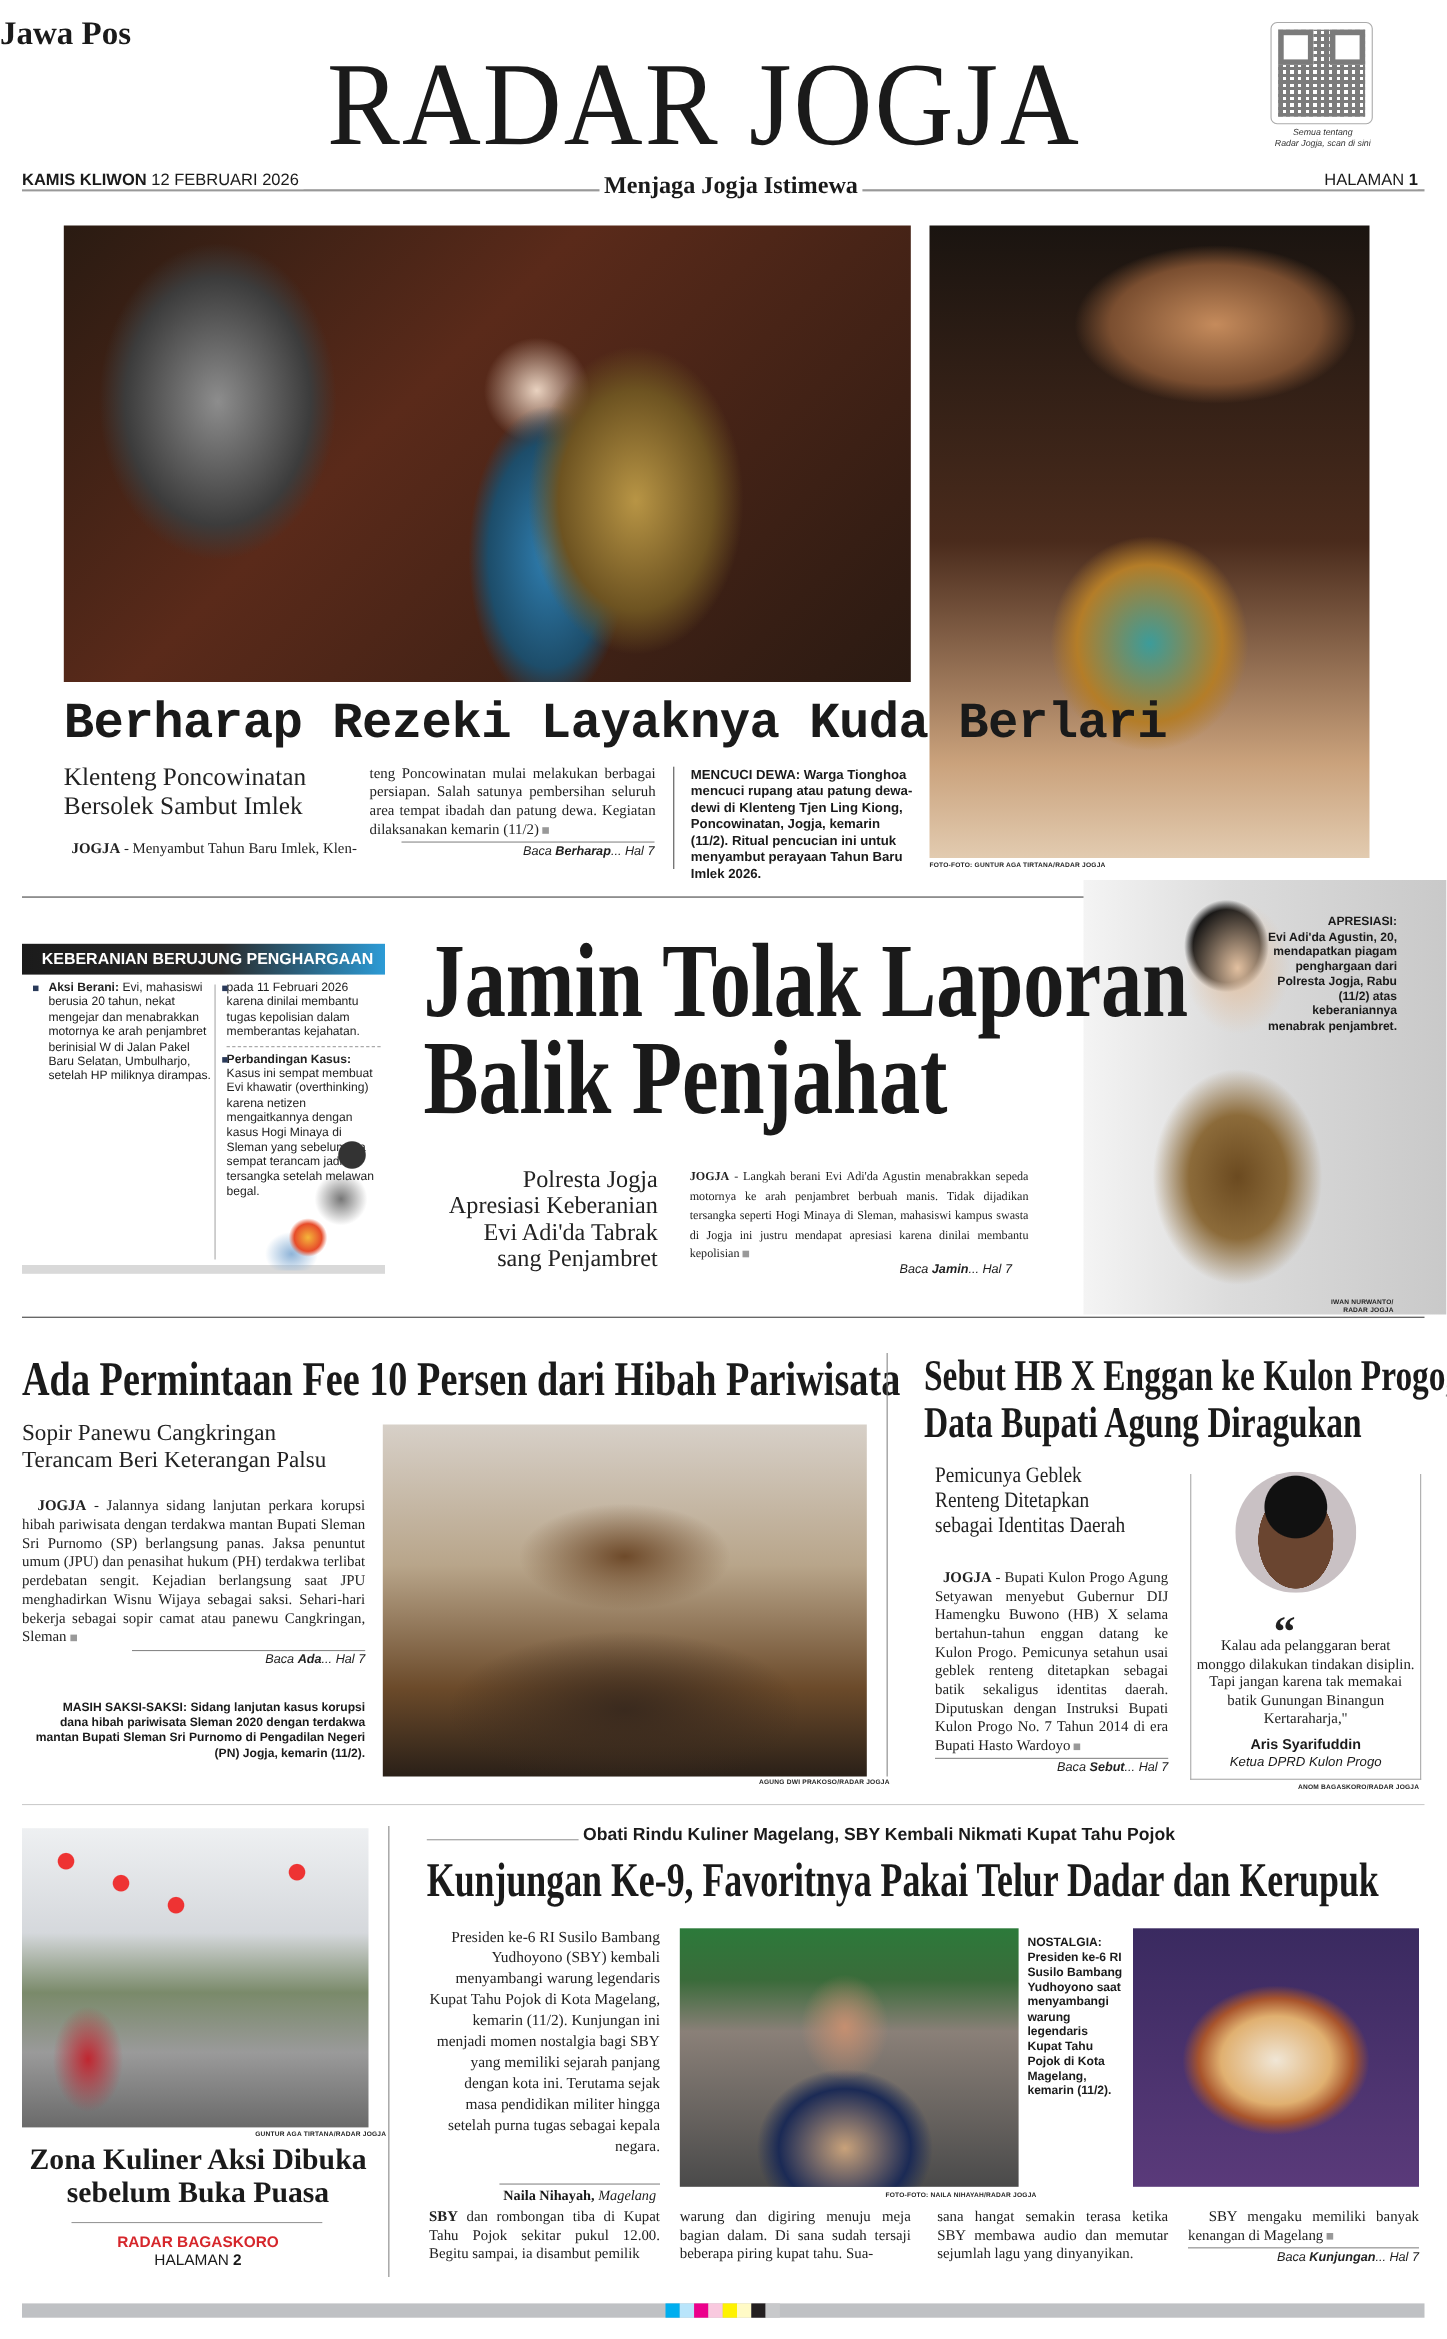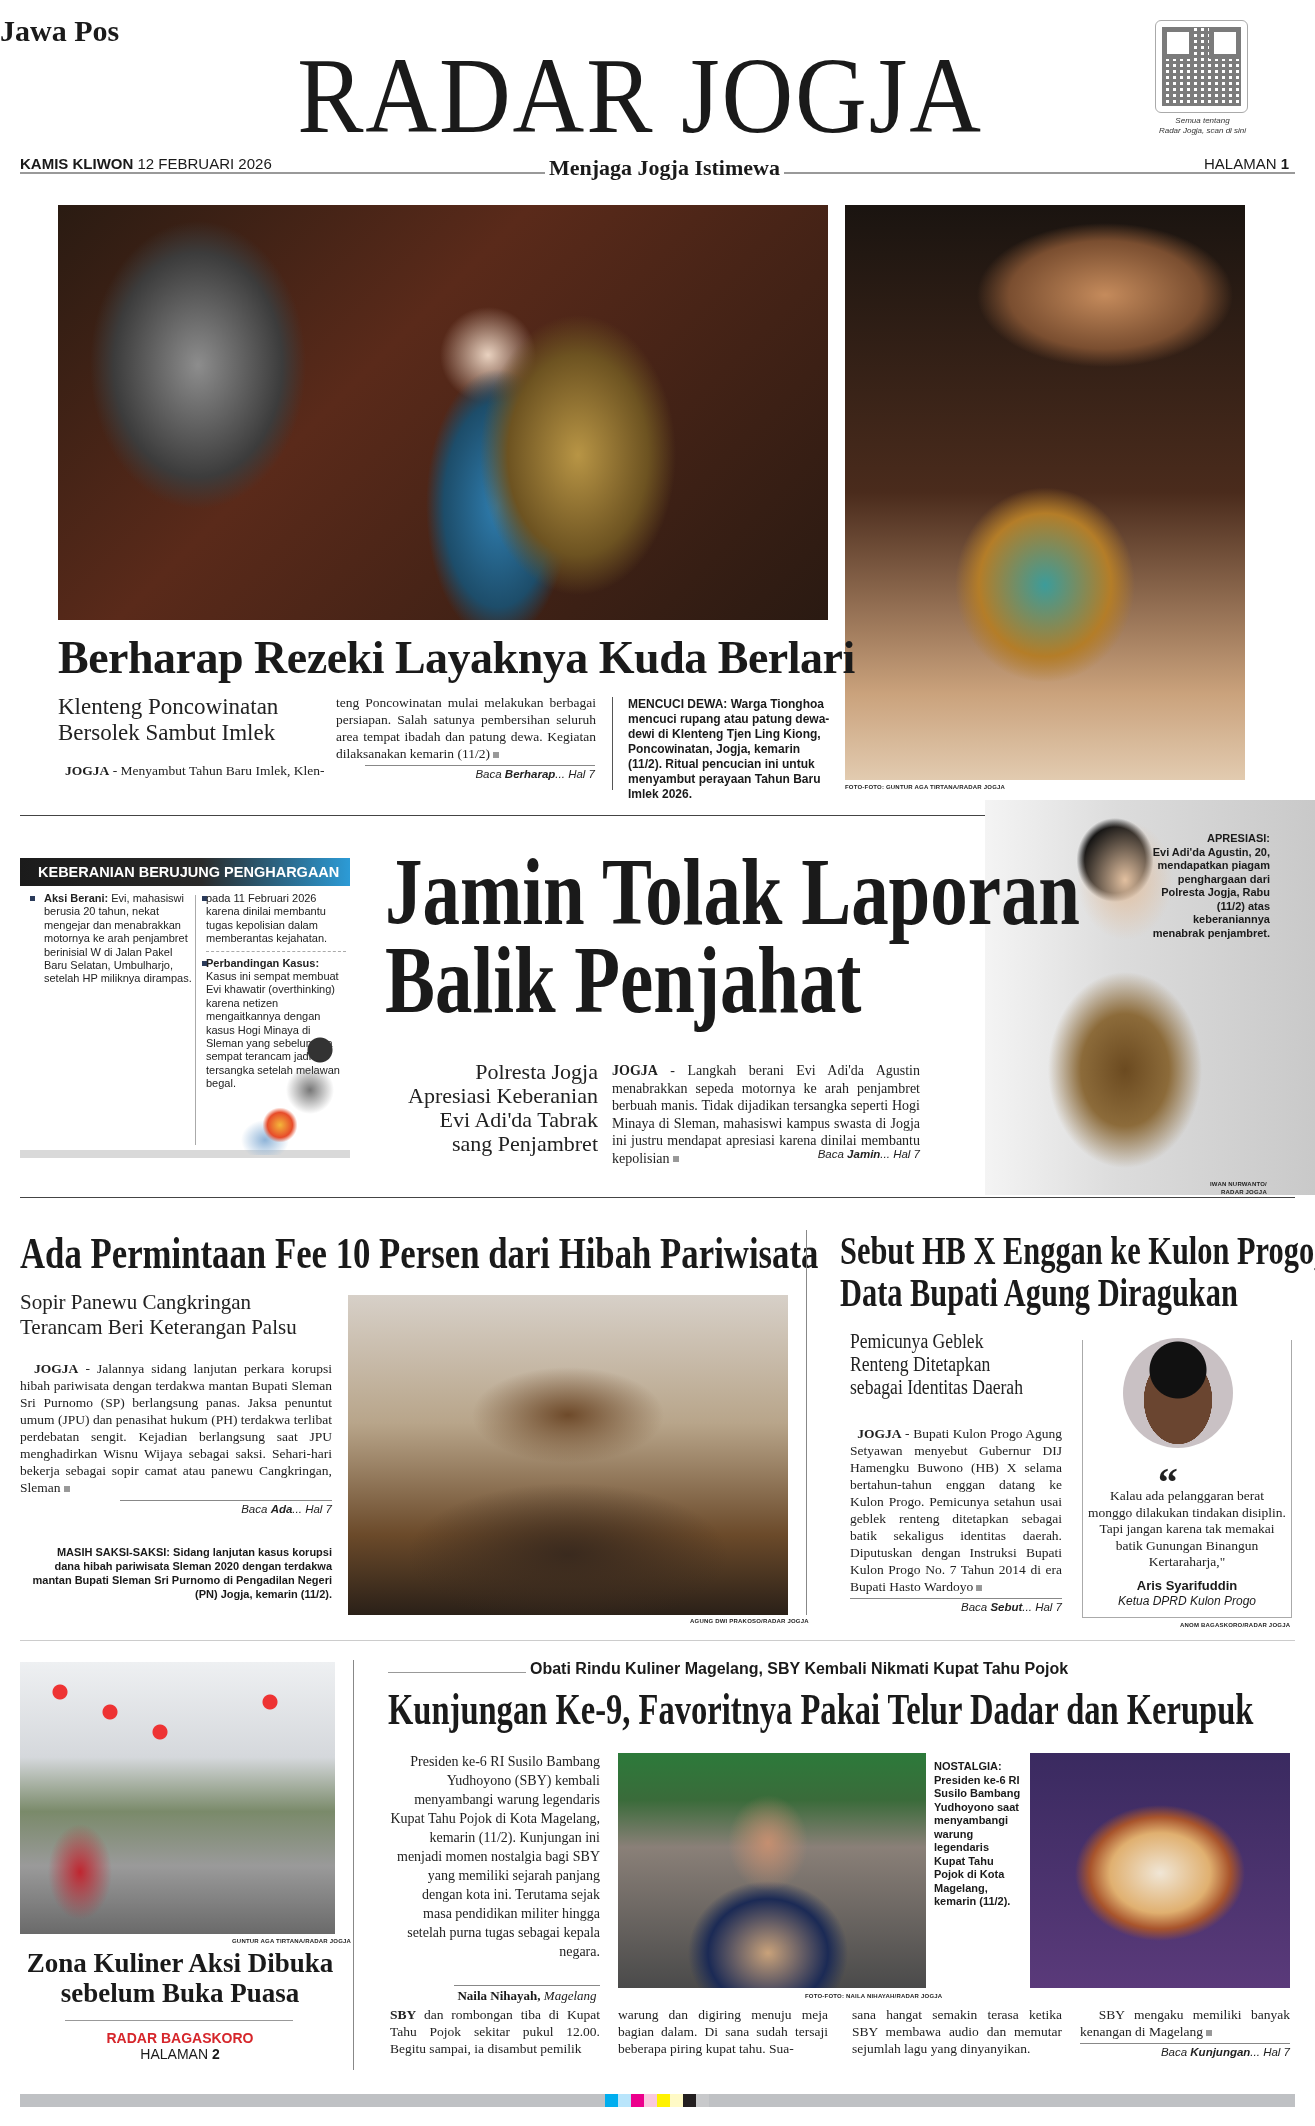--- a/index.html
+++ b/index.html
@@ -117,21 +117,21 @@
 <div class="abs tagline serif">Menjaga Jogja Istimewa</div>
 <div class="abs halaman sans" style="background:#fff; padding-left:4px;">
   <span>HALAMAN</span>
   <b>1</b>
 </div>
 
 <div class="abs photo ph-temple"></div>
 <div class="abs photo ph-buddha"></div>
 <div class="abs photo-label" style="left:845px; top:784px;">FOTO-FOTO: GUNTUR AGA TIRTANA/RADAR JOGJA</div>
 
-<div class="abs h1" style="left:58px; top:632px; font-size:46px; line-height:52px; letter-spacing:-0.5px;">Berharap Rezeki Layaknya Kuda Berlari</div>
+<div class="abs h1" style="left:58px; top:632px; font-size:46px; line-height:52px; letter-spacing:-0.5px;font-family:Liberation Mono, monospace;">Berharap Rezeki Layaknya Kuda Berlari</div>
 <div class="abs deck" style="left:58px; top:694px; font-size:23px; line-height:26px;">
   <div>Klenteng Poncowinatan</div>
   <div>Bersolek Sambut Imlek</div>
 </div>
 <div class="abs body" style="left:65px; top:762px; width:260px;">
   <b>JOGJA</b><span> - Menyambut Tahun Baru Imlek, Klen-</span>
 </div>
 <div class="abs body" style="left:336px; top:694px; width:260px; text-align:justify;">
   <span>teng Poncowinatan mulai melakukan berbagai persiapan. Salah satunya pembersihan seluruh area tempat ibadah dan patung dewa. Kegiatan dilaksanakan kemarin (11/2)</span><span class="endmark"></span>
 </div>
@@ -171,21 +171,21 @@
 <div class="abs h1" style="left:385px; top:848px; font-size:96px; line-height:88px; transform:scaleX(0.78); transform-origin:left top; white-space:nowrap;">
   <div>Jamin Tolak Laporan</div>
   <div>Balik Penjahat</div>
 </div>
 <div class="abs deck" style="left:370px; top:1060px; width:228px; text-align:right; font-size:22px; line-height:24px;">
   <div>Polresta Jogja</div>
   <div>Apresiasi Keberanian</div>
   <div>Evi Adi'da Tabrak</div>
   <div>sang Penjambret</div>
 </div>
-<div class="abs body" style="left:612px; top:1062px; width:308px; text-align:justify; font-size:14px; line-height:17.5px;">
+<div class="abs body" style="left:627px; top:1062px; width:308px; text-align:justify; font-size:11px; line-height:17.5px;">
   <b>JOGJA</b><span> - Langkah berani Evi Adi'da Agustin menabrakkan sepeda motornya ke arah penjambret berbuah manis. Tidak dijadikan tersangka seperti Hogi Minaya di Sleman, mahasiswi kampus swasta di Jogja ini justru mendapat apresiasi karena dinilai membantu kepolisian</span><span class="endmark"></span>
 </div>
 <div class="abs readmore" style="left:800px; top:1146px; width:120px; border-top:none;">
   <span>Baca </span><b>Jamin</b><span>... Hal 7</span>
 </div>
 
 <div class="abs sepline" style="left:20px; top:1197px; width:1275px;"></div>
 
 <div class="abs h1" style="left:20px; top:1230px; font-size:44px; line-height:48px; transform:scaleX(0.79); transform-origin:left top; white-space:nowrap;">Ada Permintaan Fee 10 Persen dari Hibah Pariwisata</div>
 <div class="abs deck" style="left:20px; top:1290px; font-size:21px; line-height:25px;">

